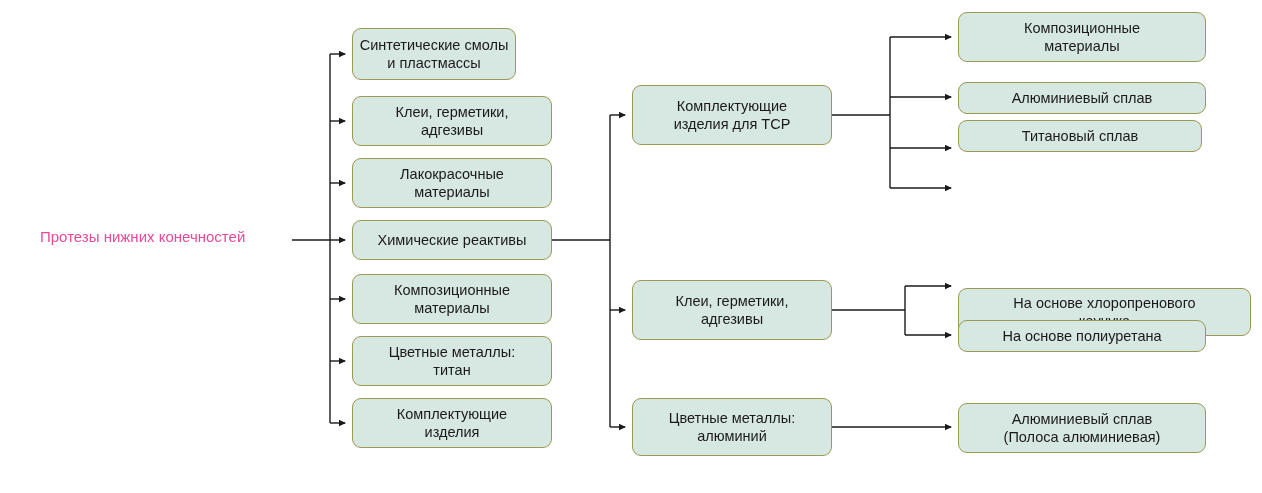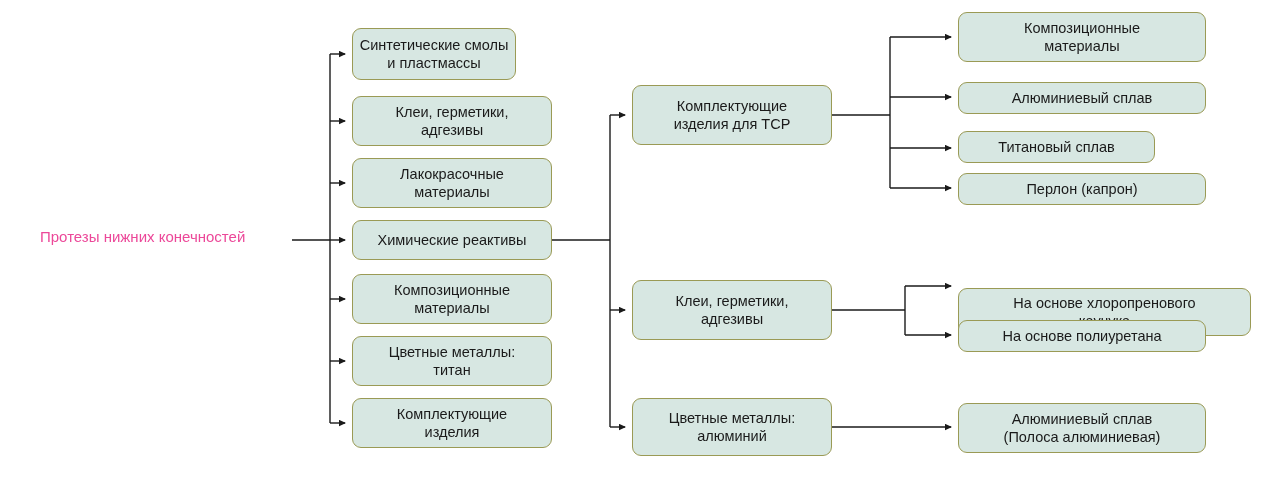--- a/index.html
+++ b/index.html
@@ -117,21 +117,20 @@
   <div class="node" style="left:632px; top:85px; width:200px; height:60px;">Комплектующие
 изделия для ТСР</div>
   <div class="node" style="left:632px; top:280px; width:200px; height:60px;">Клеи, герметики,
 адгезивы</div>
   <div class="node" style="left:632px; top:398px; width:200px; height:58px;">Цветные металлы:
 алюминий</div>
 
   <div class="node" style="left:958px; top:12px; width:248px; height:50px;">Композиционные
 материалы</div>
   <div class="node" style="left:958px; top:82px; width:248px; height:30px;">Алюминиевый сплав</div>
-  <div class="node" style="left:958px; top:131px; width:197px; height:30px;">Титановый сплав</div>
-  <div class="node" style="left:958px; top:173px; width:248px; height:30px;">Перлон (капрон)</div>
+  <div class="node" style="left:958px; top:120px; width:244px; height:30px;">Титановый сплав</div>
   <div class="node" style="left:958px; top:272px; width:293px; height:48px;margin-top:16px;">На основе хлоропренового
 каучука</div>
   <div class="node" style="left:958px; top:320px; width:248px; height:30px;">На основе полиуретана</div>
   <div class="node" style="left:958px; top:403px; width:248px; height:50px;">Алюминиевый сплав
 (Полоса алюминиевая)</div>
 
 </div>
 
 </body></html>

